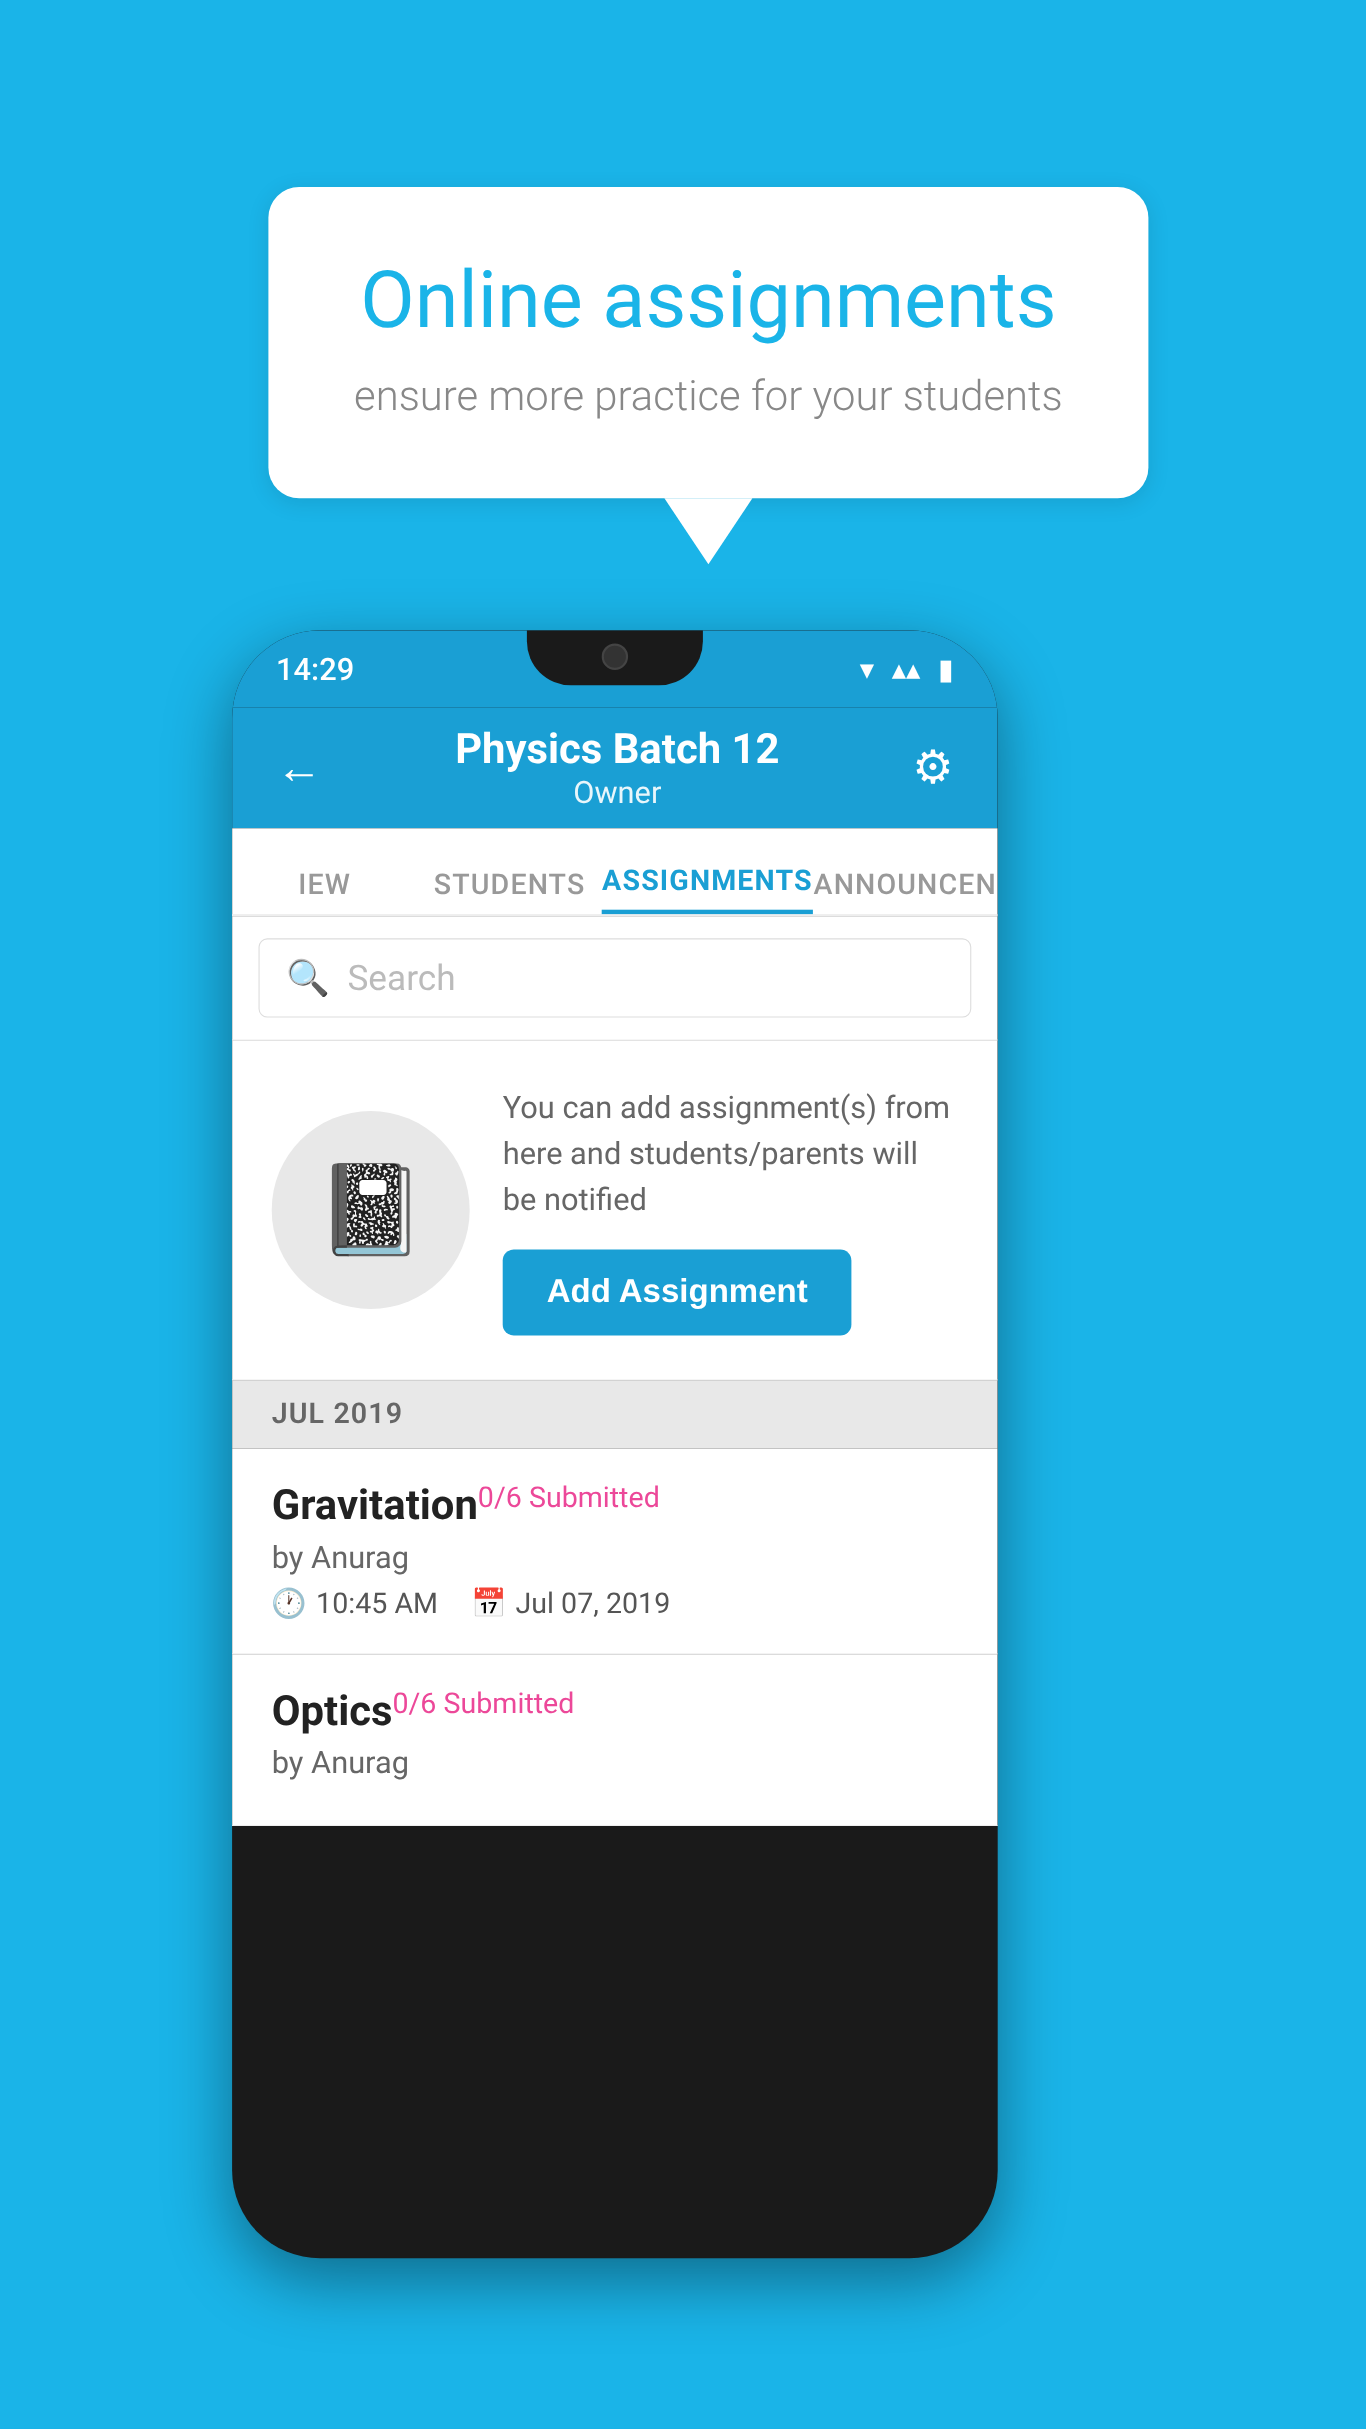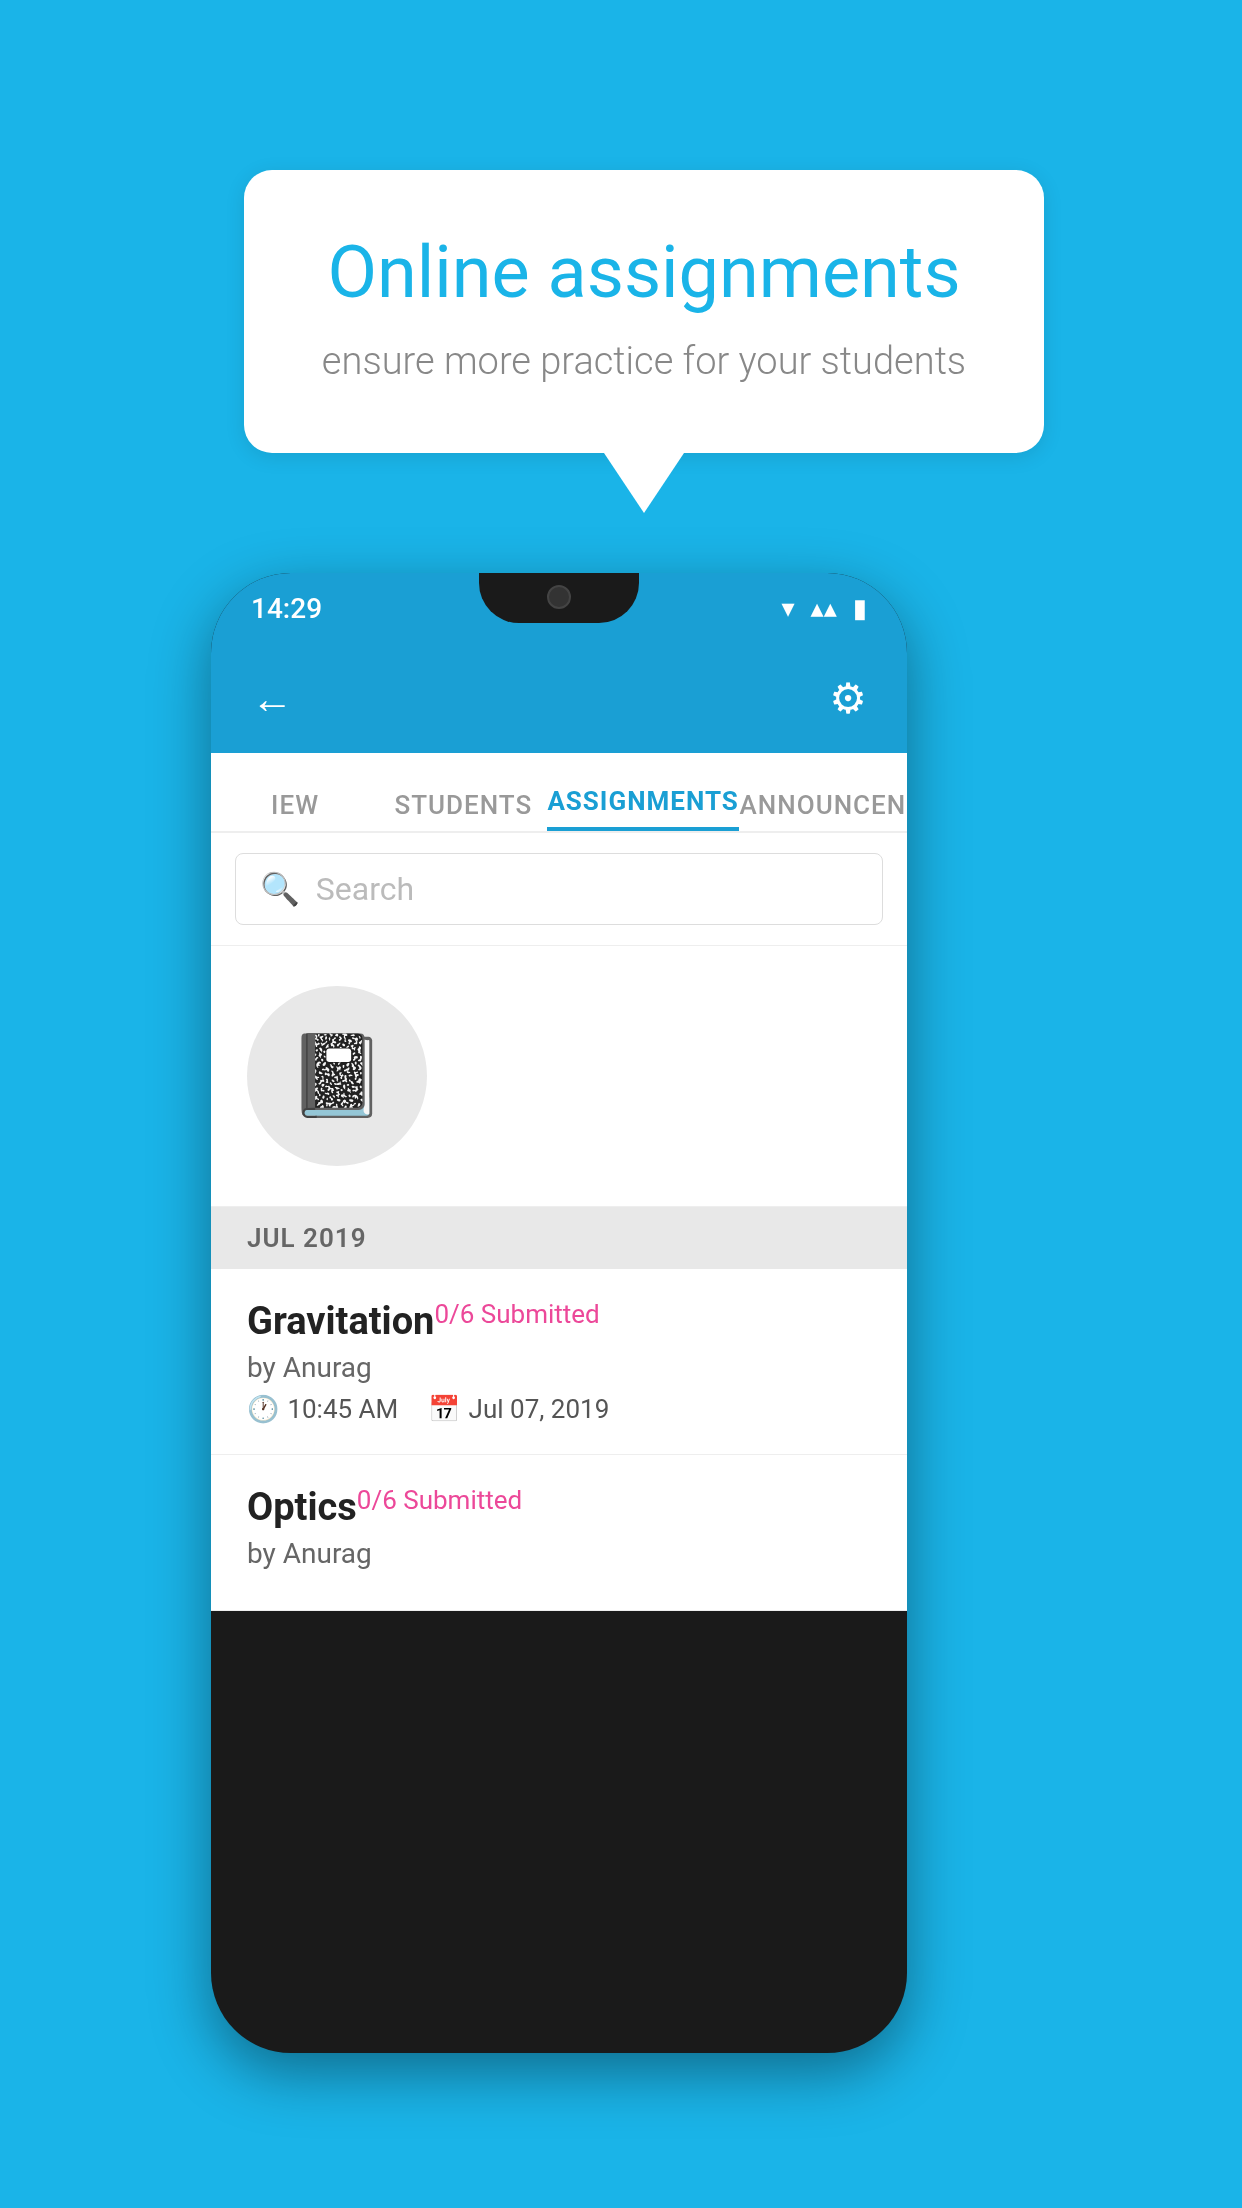--- a/index.html
+++ b/index.html
@@ -340,40 +340,48 @@
       <span class="status-time">14:29</span>
       <div class="status-icons">
         <span class="status-icon">▾</span>
         <span class="status-icon">▴▴</span>
         <span class="status-icon">▮</span>
       </div>
     </div>
 
     <div class="app-header">
       <span class="header-back">←</span>
+      <div class="header-center">
+        <div class="header-title">Physics Batch 12</div>
+        <div class="header-subtitle">Owner</div>
+      </div>
       <span class="header-gear">⚙</span>
     </div>
 
     <div class="tabs-container">
       <div class="tab">IEW</div>
       <div class="tab">STUDENTS</div>
       <div class="tab active">ASSIGNMENTS</div>
       <div class="tab">ANNOUNCEN</div>
     </div>
 
     <div class="search-container">
       <div class="search-box">
         <span class="search-icon">🔍</span>
         <span class="search-text">Search</span>
       </div>
     </div>
 
     <div class="empty-state">
       <div class="empty-icon-circle">
         <span class="notebook-icon">📓</span>
+      </div>
+      <div class="empty-state-content">
+        <div class="empty-state-text">You can add assignment(s) from here and students/parents will be notified</div>
+        <button class="add-assignment-btn">Add Assignment</button>
       </div>
     </div>
 
     <div class="section-header">JUL 2019</div>
 
     <div class="assignment-item">
       <div class="assignment-top-row">
         <span class="assignment-name">Gravitation</span>
         <span class="assignment-submitted">0/6 Submitted</span>
       </div>

